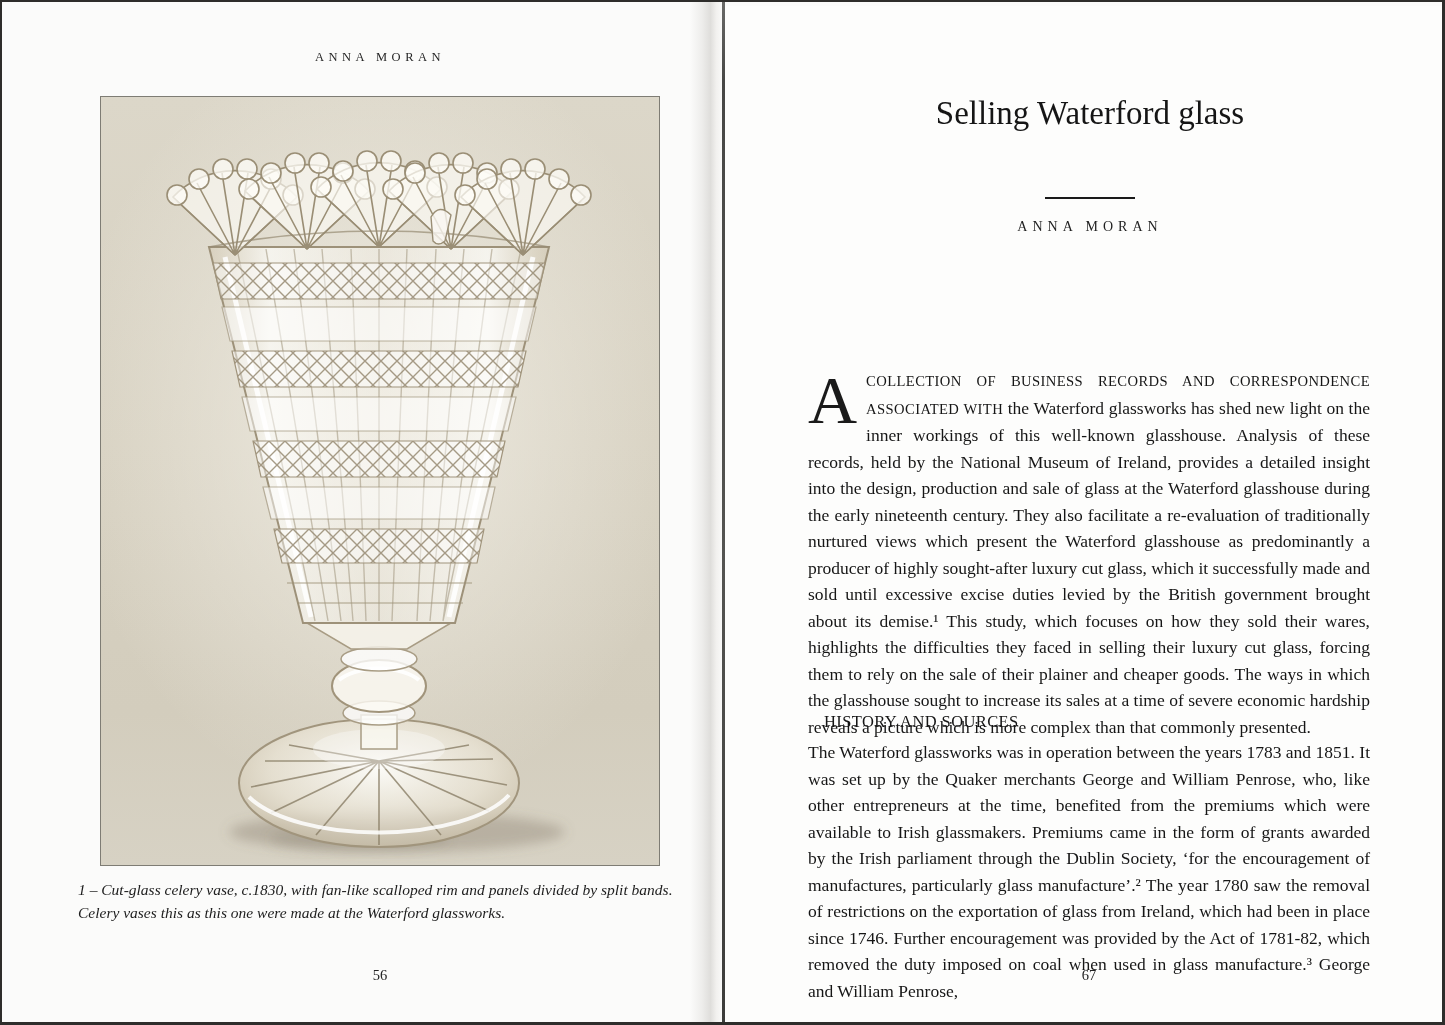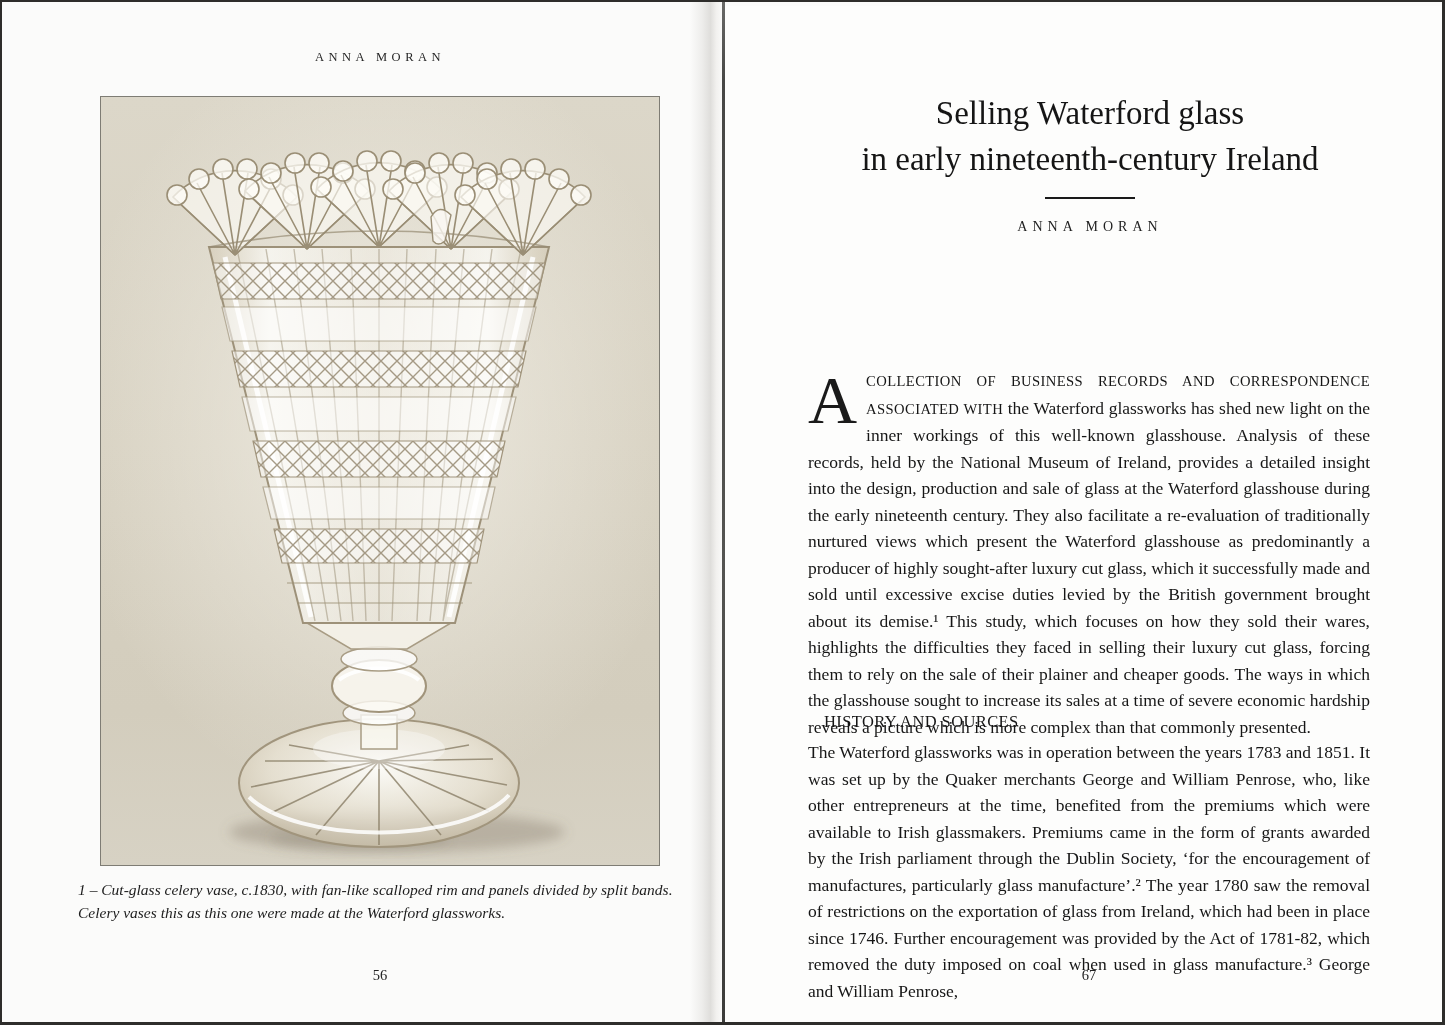--- a/index.html
+++ b/index.html
@@ -225,21 +225,20 @@
 
     <div class="folio folio-left">56</div>
   </div>
 
   <div class="gutter"></div>
   <div class="gutter-line"></div>
 
   <div class="page page-right">
     <h1 class="article-title" style="margin:0;">
       <div>Selling Waterford glass</div>
-      <div>in early nineteenth-century Ireland</div>
     </h1>
     <div class="title-divider"></div>
     <div class="author-byline">ANNA MORAN</div>
 
     <p class="body-text para-intro" style="margin:0;">
       <span class="drop-cap">A</span><span class="lead-caps">COLLECTION OF BUSINESS RECORDS AND CORRESPONDENCE ASSOCIATED WITH</span><span> the Waterford glassworks has shed new light on the inner workings of this well-known glasshouse. Analysis of these records, held by the National Museum of Ireland, provides a detailed insight into the design, production and sale of glass at the Waterford glasshouse during the early nineteenth century. They also facilitate a re-evaluation of traditionally nurtured views which present the Waterford glasshouse as predominantly a producer of highly sought-after luxury cut glass, which it successfully made and sold until excessive excise duties levied by the British government brought about its demise.¹ This study, which focuses on how they sold their wares, highlights the difficulties they faced in selling their luxury cut glass, forcing them to rely on the sale of their plainer and cheaper goods. The ways in which the glasshouse sought to increase its sales at a time of severe economic hardship reveals a picture which is more complex than that commonly presented.</span>
     </p>
 
     <h2 class="section-heading">HISTORY AND SOURCES</h2>
 

